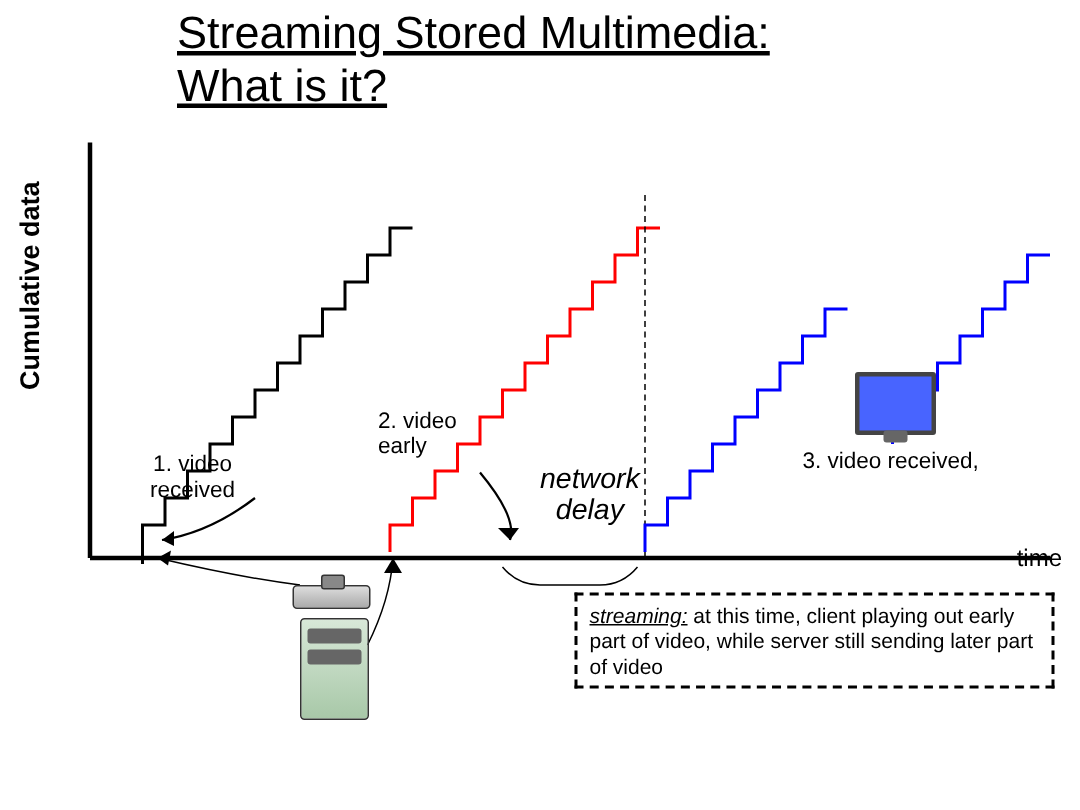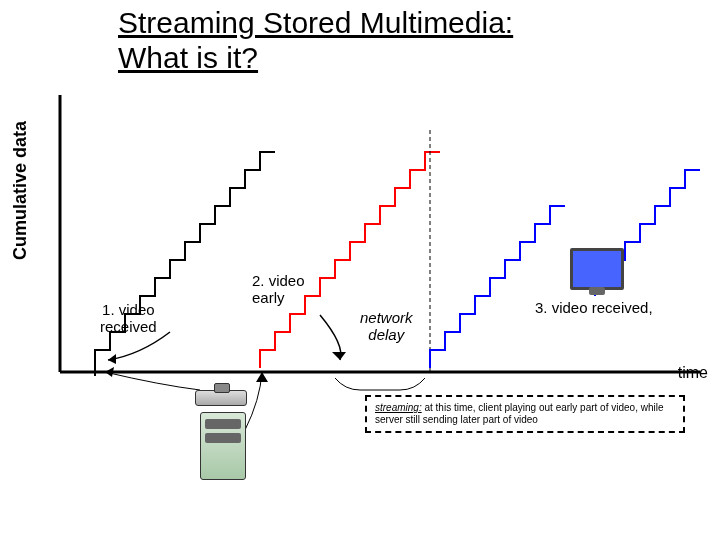--- a/index.html
+++ b/index.html
@@ -48,40 +48,40 @@
     position: absolute;
     left: 252px;
     top: 273px;
     font-size: 15px;
     line-height: 1.1;
   }
   .labelNet {
     position: absolute;
     left: 360px;
     top: 310px;
-    font-size: 15px;
+    font-size: 19px;
     font-style: italic;
     text-align: center;
     line-height: 1.1;
   }
   .label3 {
     position: absolute;
     left: 535px;
     top: 300px;
     font-size: 15px;
     line-height: 1.1;
   }
   .note-box {
     position: absolute;
-    left: 365px;
+    left: 383px;
     top: 395px;
     width: 300px;
     border: 2px dashed #000;
     padding: 5px 8px;
-    font-size: 10px;
+    font-size: 14px;
     line-height: 1.2;
   }
   .note-box .lead {
     font-style: italic;
     text-decoration: underline;
   }
   svg.plot {
     position: absolute;
     left: 0;
     top: 0;

